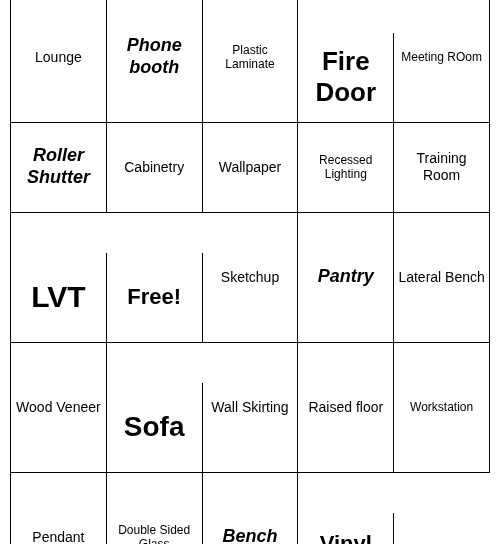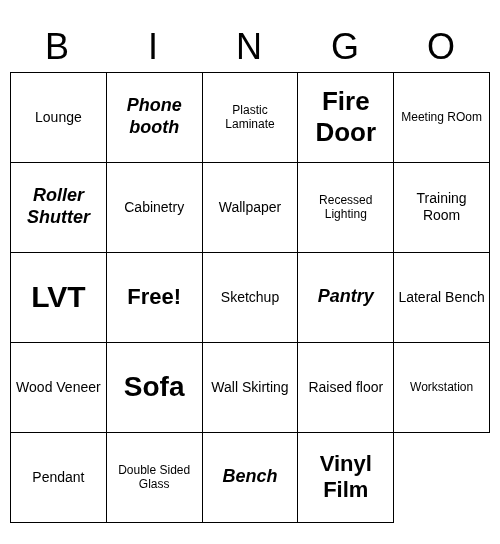--- a/index.html
+++ b/index.html
@@ -41,20 +41,21 @@
       align-items: center;
       justify-content: center;
       text-align: center;
       padding: 4px;
       font-size: 14px;
       line-height: 1.2;
     }
     .bingo-cell.large-text {
       font-size: 24px;
       font-weight: bold;
+      margin-top: 40px;
     }
     .bingo-cell.medium-text {
       font-size: 18px;
       font-weight: bold;
       font-style: italic;
     }
     .bingo-cell.small-text {
       font-size: 12px;
     }
   </style>

